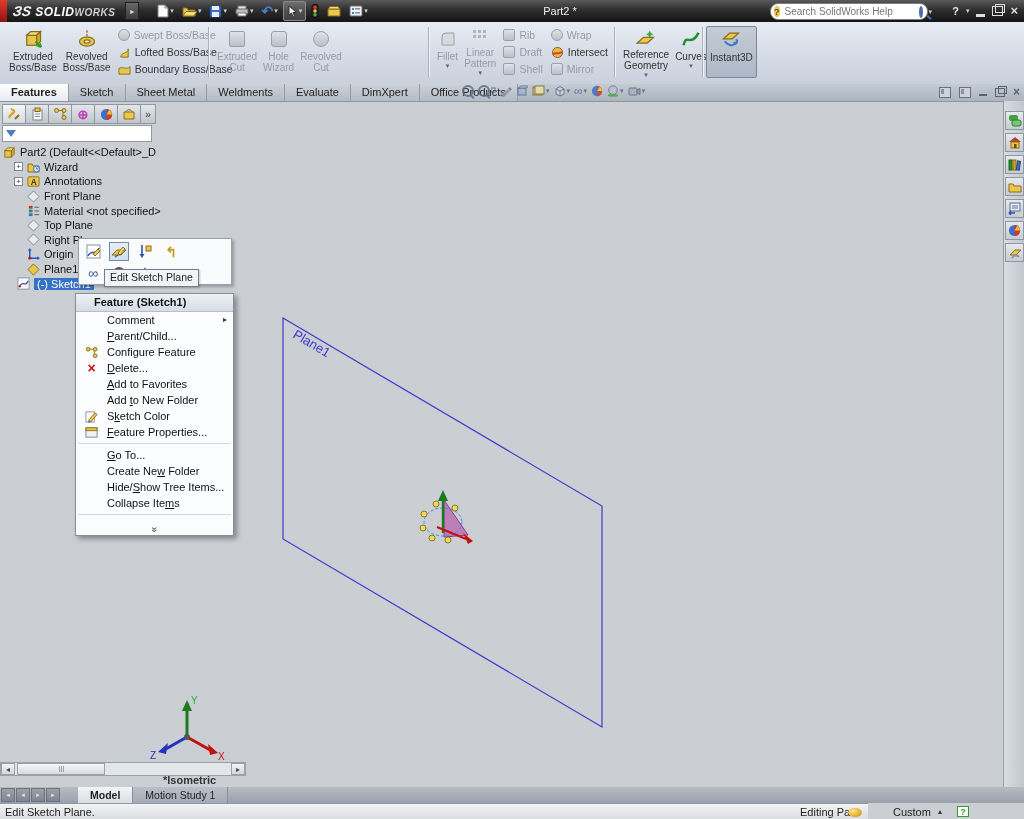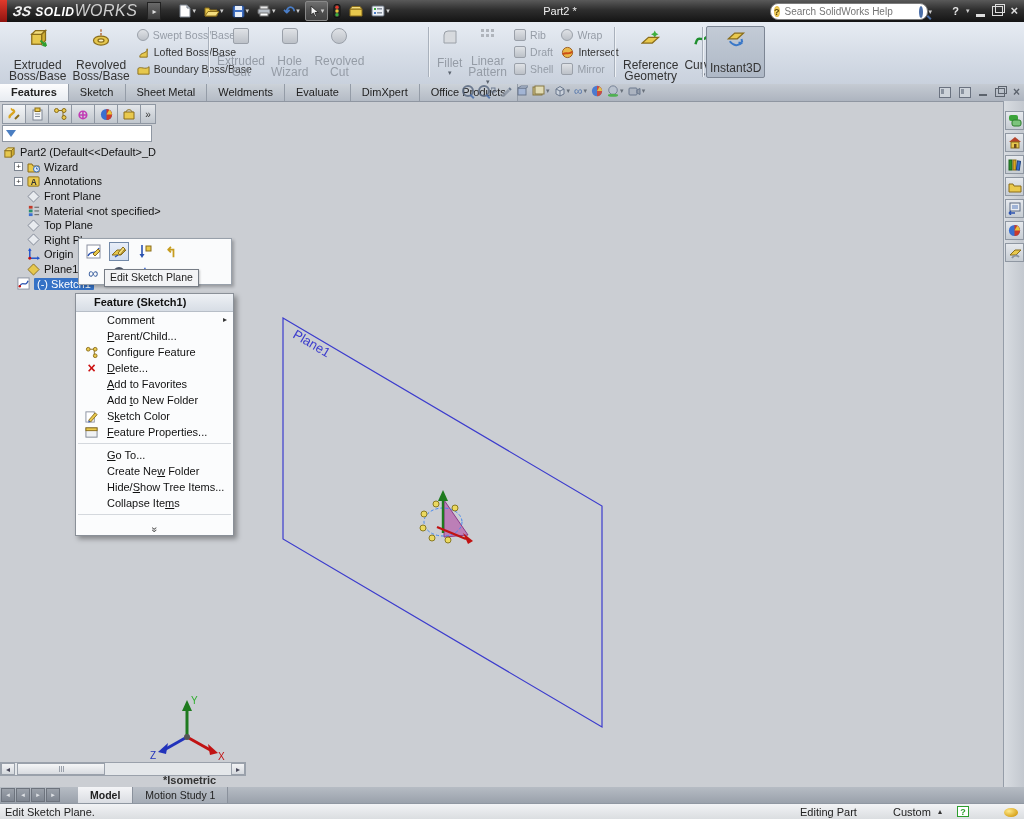--- a/index.html
+++ b/index.html
@@ -6,21 +6,21 @@
   .screen{position:relative;width:1024px;height:819px;overflow:hidden;
     font-family:"Liberation Sans",sans-serif;background:#cbced3;-webkit-font-smoothing:antialiased;}
   .abs{position:absolute;}
   
   .titlebar{position:absolute;left:0;top:0;width:1024px;height:22px;
     background:linear-gradient(#5a5a5a,#2e2e2e 45%,#141414);display:flex;align-items:center;}
   .logo-red{width:7px;height:22px;background:linear-gradient(#e23a2c,#8f1410);}
   .logo{display:flex;align-items:center;gap:4px;padding:0 6px;color:#fff;}
   .logo-mark{font-weight:bold;font-style:italic;font-size:14px;transform:skewX(-8deg);color:#f2f2f2;}
   .logo-solid{font-weight:bold;font-style:italic;font-size:12px;letter-spacing:.5px;}
-  .logo-works{font-weight:normal;font-style:italic;font-size:16px;color:#cfcfcf;letter-spacing:.5px;}
+  .logo-works{font-weight:bold;font-style:italic;font-size:10px;color:#cfcfcf;letter-spacing:.5px;}
   .tb-exp{width:12px;height:16px;margin-left:4px;background:linear-gradient(#6a6a6a,#3a3a3a);
     border:1px solid #222;color:#ddd;font-size:8px;display:flex;align-items:center;justify-content:center;}
   .qbar{display:flex;align-items:center;margin-left:14px;gap:2px;}
   .qbtn{height:18px;display:flex;align-items:center;gap:1px;padding:0 3px;border-radius:2px;}
   .qbtn.pressed{background:rgba(255,255,255,.18);border:1px solid #888;}
   .qcaret{color:#cfcfcf;font-size:7px;}
   .doc-title{position:absolute;left:500px;top:0;width:120px;height:22px;line-height:22px;
     text-align:center;color:#f0f0f0;font-size:11px;}
   .searchbox{position:absolute;right:96px;top:3px;width:156px;height:15px;background:#fff;
     border:1px solid #7d7d7d;border-radius:8px;display:flex;align-items:center;}
@@ -38,21 +38,21 @@
   .wrest{width:9px;height:8px;border:1px solid #ddd;position:relative;}
   .wrest:before{content:"";position:absolute;left:2px;top:-3px;width:8px;height:7px;border:1px solid #ddd;}
   .wclose{color:#ddd;font-size:13px;font-weight:bold;line-height:14px;}
   
   .ribbon{position:absolute;left:0;top:22px;width:1024px;height:62px;
     background:linear-gradient(#e7ecf3,#d5dce6 55%,#c9d1dd);border-bottom:1px solid #9aa2ad;}
   .rgroup{position:absolute;top:2px;height:56px;display:flex;align-items:center;}
   .vsep{position:absolute;top:5px;width:1px;height:50px;background:#a9b1bc;box-shadow:1px 0 0 #eef1f5;}
   .bigbtn{display:flex;flex-direction:column;align-items:center;justify-content:flex-start;
     padding:2px 3px;border-radius:2px;height:52px;box-sizing:border-box;}
-  .bigbtn .blbl{font-size:12px;line-height:11px;text-align:center;color:#333;white-space:pre-line;margin-top:12px;}
+  .bigbtn .blbl{font-size:10px;line-height:11px;text-align:center;color:#333;white-space:pre-line;margin-top:1px;}
   .bigbtn.dis .blbl{color:#959ca6;}
   .bigbtn.on{background:linear-gradient(#c3cbd6,#aeb8c6);border:1px solid #7d8694;}
   .bicon{height:22px;display:flex;align-items:center;justify-content:center;}
   .stack{display:flex;flex-direction:column;justify-content:center;gap:1px;}
   .srow{display:flex;align-items:center;gap:4px;height:16px;font-size:10.5px;color:#333;white-space:nowrap;}
   .srow.dis{color:#959ca6;}
   .gi{width:12px;height:12px;background:linear-gradient(#dfe2e6,#bcc1c8);border:1px solid #9aa0a9;
     border-radius:2px;display:inline-block;box-sizing:border-box;}
   .gi.rd{border-radius:50%;}
   .caret{font-size:7px;color:#5b636e;line-height:6px;}
@@ -128,21 +128,21 @@
   .hthumb i{display:block;width:1px;height:6px;background:#9aa1ab;}
   .hsp{flex:1;}
   
   .mtabs{position:absolute;left:0;top:787px;width:1024px;height:16px;
     background:linear-gradient(#b6bcc4,#9aa1ab);display:flex;align-items:stretch;}
   .navbtn{width:14px;height:14px;margin:1px 0 0 1px;background:linear-gradient(#9ba1aa,#7f8691);
     border:1px solid #6d737d;color:#dfe2e6;font-size:7px;display:flex;align-items:center;justify-content:center;box-sizing:border-box;}
   .mtab{height:16px;line-height:16px;font-size:10.5px;padding:0 12px;color:#222;
     border-right:1px solid #8a919c;background:linear-gradient(#b9bfc7,#a4abb5);}
   .mtab.active{background:linear-gradient(#f4f5f7,#dadde2);font-weight:bold;margin-left:18px;}
-  .statusbar{position:absolute;left:0;top:803px;width:1024px;height:16px;
+  .statusbar{position:absolute;left:0;top:803px;width:868px;height:16px;
     background:linear-gradient(#f2f3f5,#d9dcdf);border-top:1px solid #8f97a1;font-size:11px;color:#222;text-decoration:underline;}
   .st-msg{position:absolute;left:5px;top:1px;line-height:14px;}
   .st-mode{position:absolute;left:800px;top:1px;line-height:14px;}
   .st-custom{position:absolute;left:893px;top:1px;line-height:14px;}
   .st-caret{position:absolute;left:938px;top:1px;font-size:8px;color:#333;line-height:14px;}
   .st-q{position:absolute;left:957px;top:2px;width:12px;height:11px;background:#fff;border:1px solid #2d9e2d;
     color:#2d9e2d;font-size:9px;font-weight:bold;text-align:center;line-height:11px;box-sizing:border-box;}
   .st-gold{position:absolute;right:6px;top:4px;width:14px;height:9px;border-radius:50%;
     background:radial-gradient(ellipse at 35% 35%,#ffe98a,#d9a51f 70%,#a87a10);}
   svg{display:block;}

